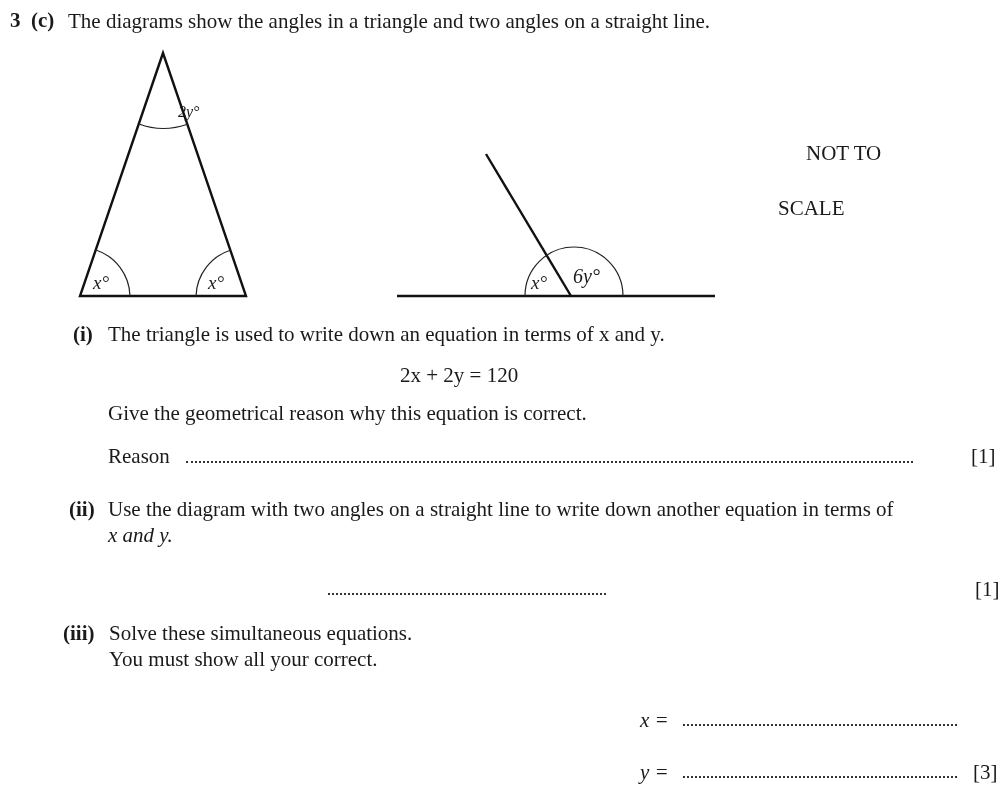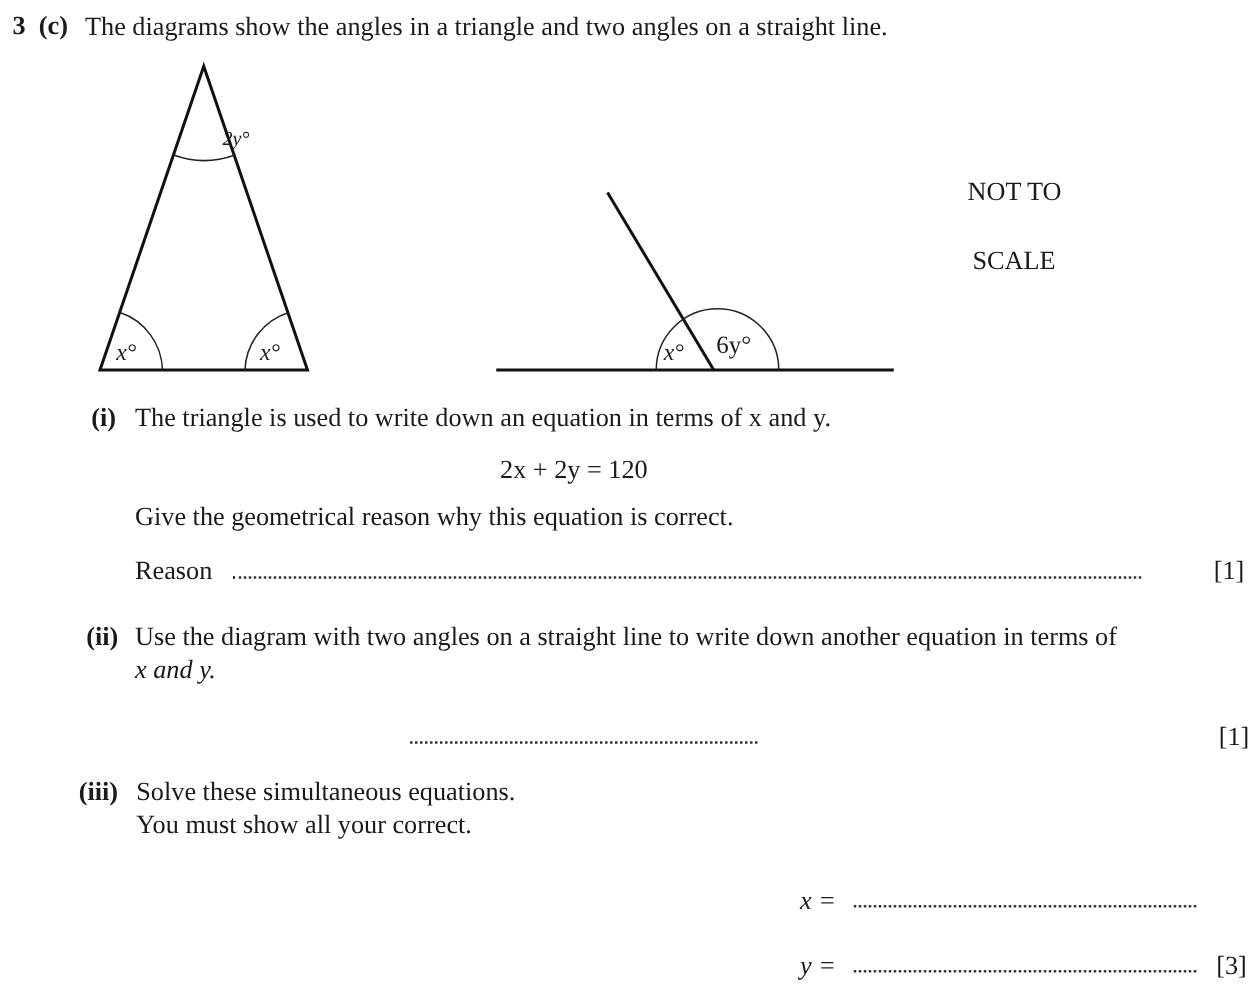--- a/index.html
+++ b/index.html
@@ -29,23 +29,23 @@
     <line x1="486" y1="154" x2="571" y2="296" stroke="#111" stroke-width="2.4"></line>
     <path d="M525,296 A49,49 0 1 1 623,296" fill="none" stroke="#222" stroke-width="1.2"></path>
   </g>
 </svg>
 
 <div class="abs t" style="left:146px;top:100px;font-style:italic;font-size:16px;margin-left:32px;">2y°</div>
 <div class="abs t" style="left:93px;top:271px;font-style:italic;font-size:19px;">x°</div>
 <div class="abs t" style="left:208px;top:271px;font-style:italic;font-size:19px;">x°</div>
 
 <div class="abs t" style="left:531px;top:271px;font-style:italic;font-size:19px;">x°</div>
-<div class="abs t" style="left:573px;top:264px;font-size:20px;">6y°</div>
+<div class="abs t" style="left:573px;top:264px;font-style:italic;font-size:20px;">6y°</div>
 
-<div class="abs t" style="left:774px;top:141px;">NOT TO</div>
+<div class="abs t" style="left:806px;top:141px;">NOT TO</div>
 <div class="abs t" style="left:778px;top:168px;margin-top:28px;">SCALE</div>
 
 <div class="abs t b" style="left:73px;top:322px;">(i)</div>
 <div class="abs t" style="left:108px;top:322px;">The triangle is used to write down an equation in terms of x and y.</div>
 <div class="abs t" style="left:400px;top:363px;">2x + 2y = 120</div>
 <div class="abs t" style="left:108px;top:401px;">Give the geometrical reason why this equation is correct.</div>
 <div class="abs t" style="left:108px;top:444px;">Reason</div>
 <div class="dots" style="left:186px;top:461px;width:727px;"></div>
 <div class="abs t" style="left:971px;top:444px;">[1]</div>
 

